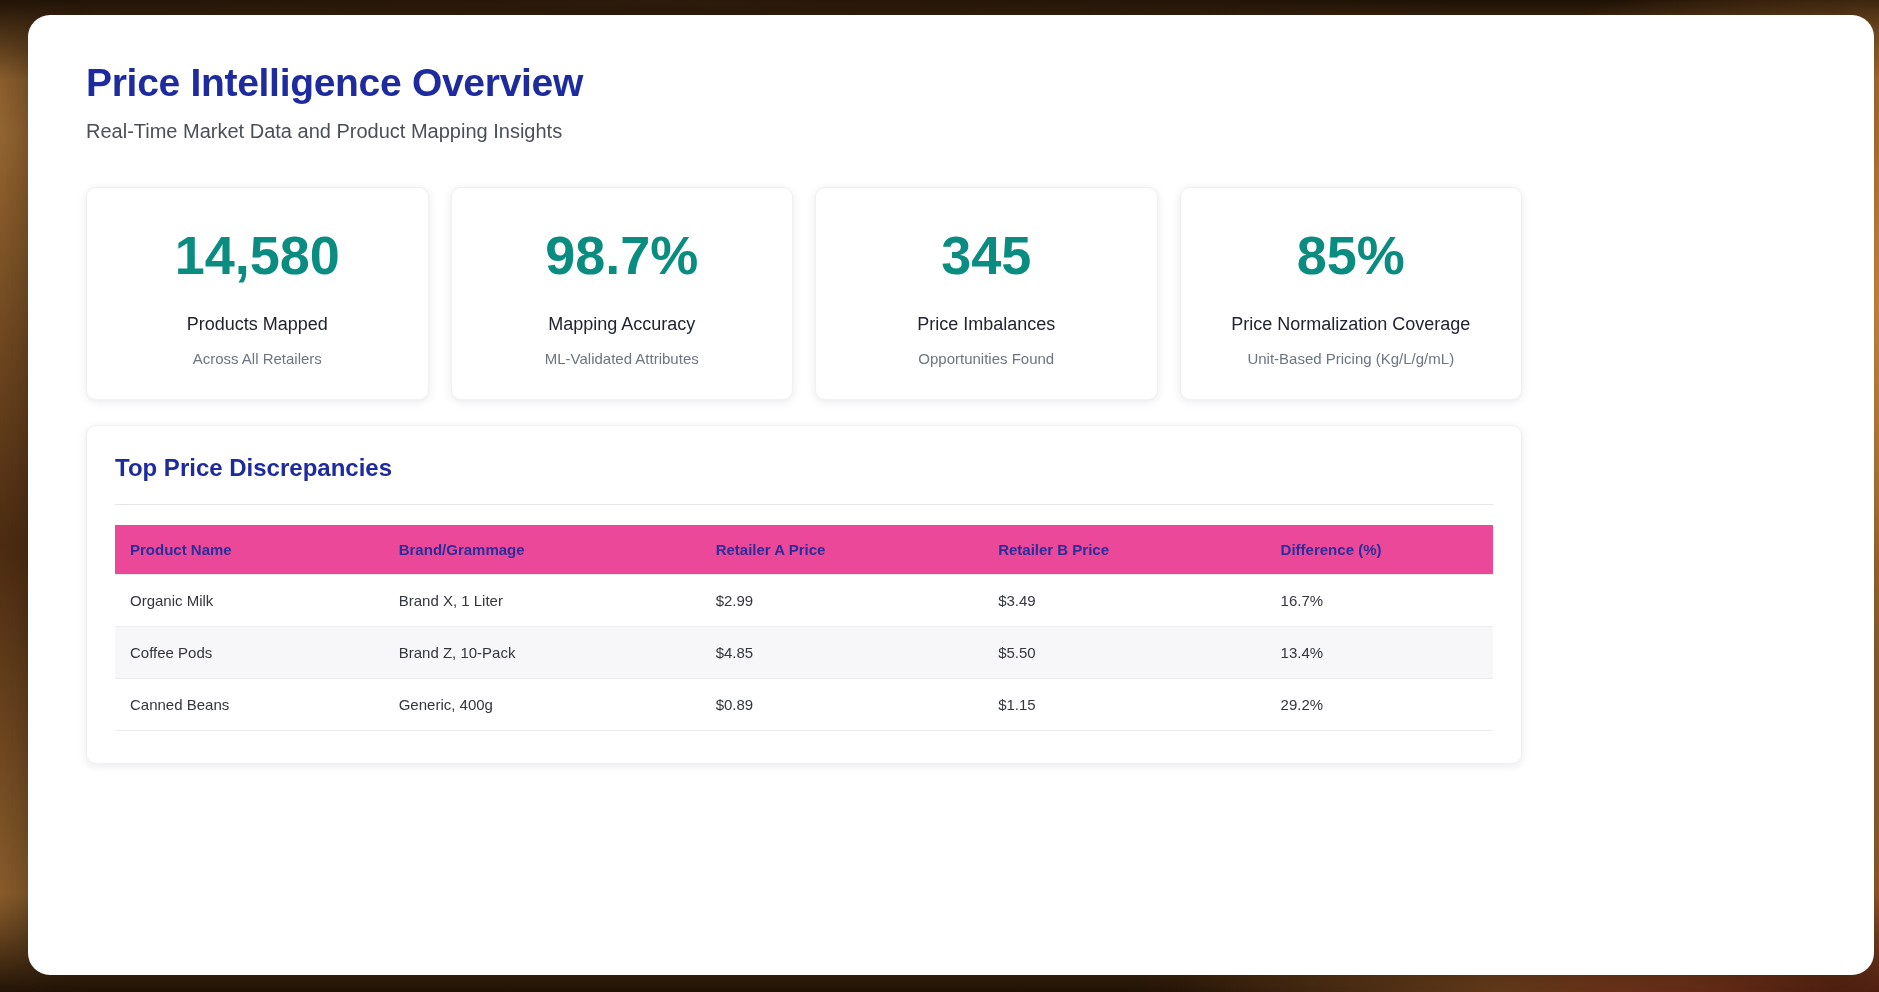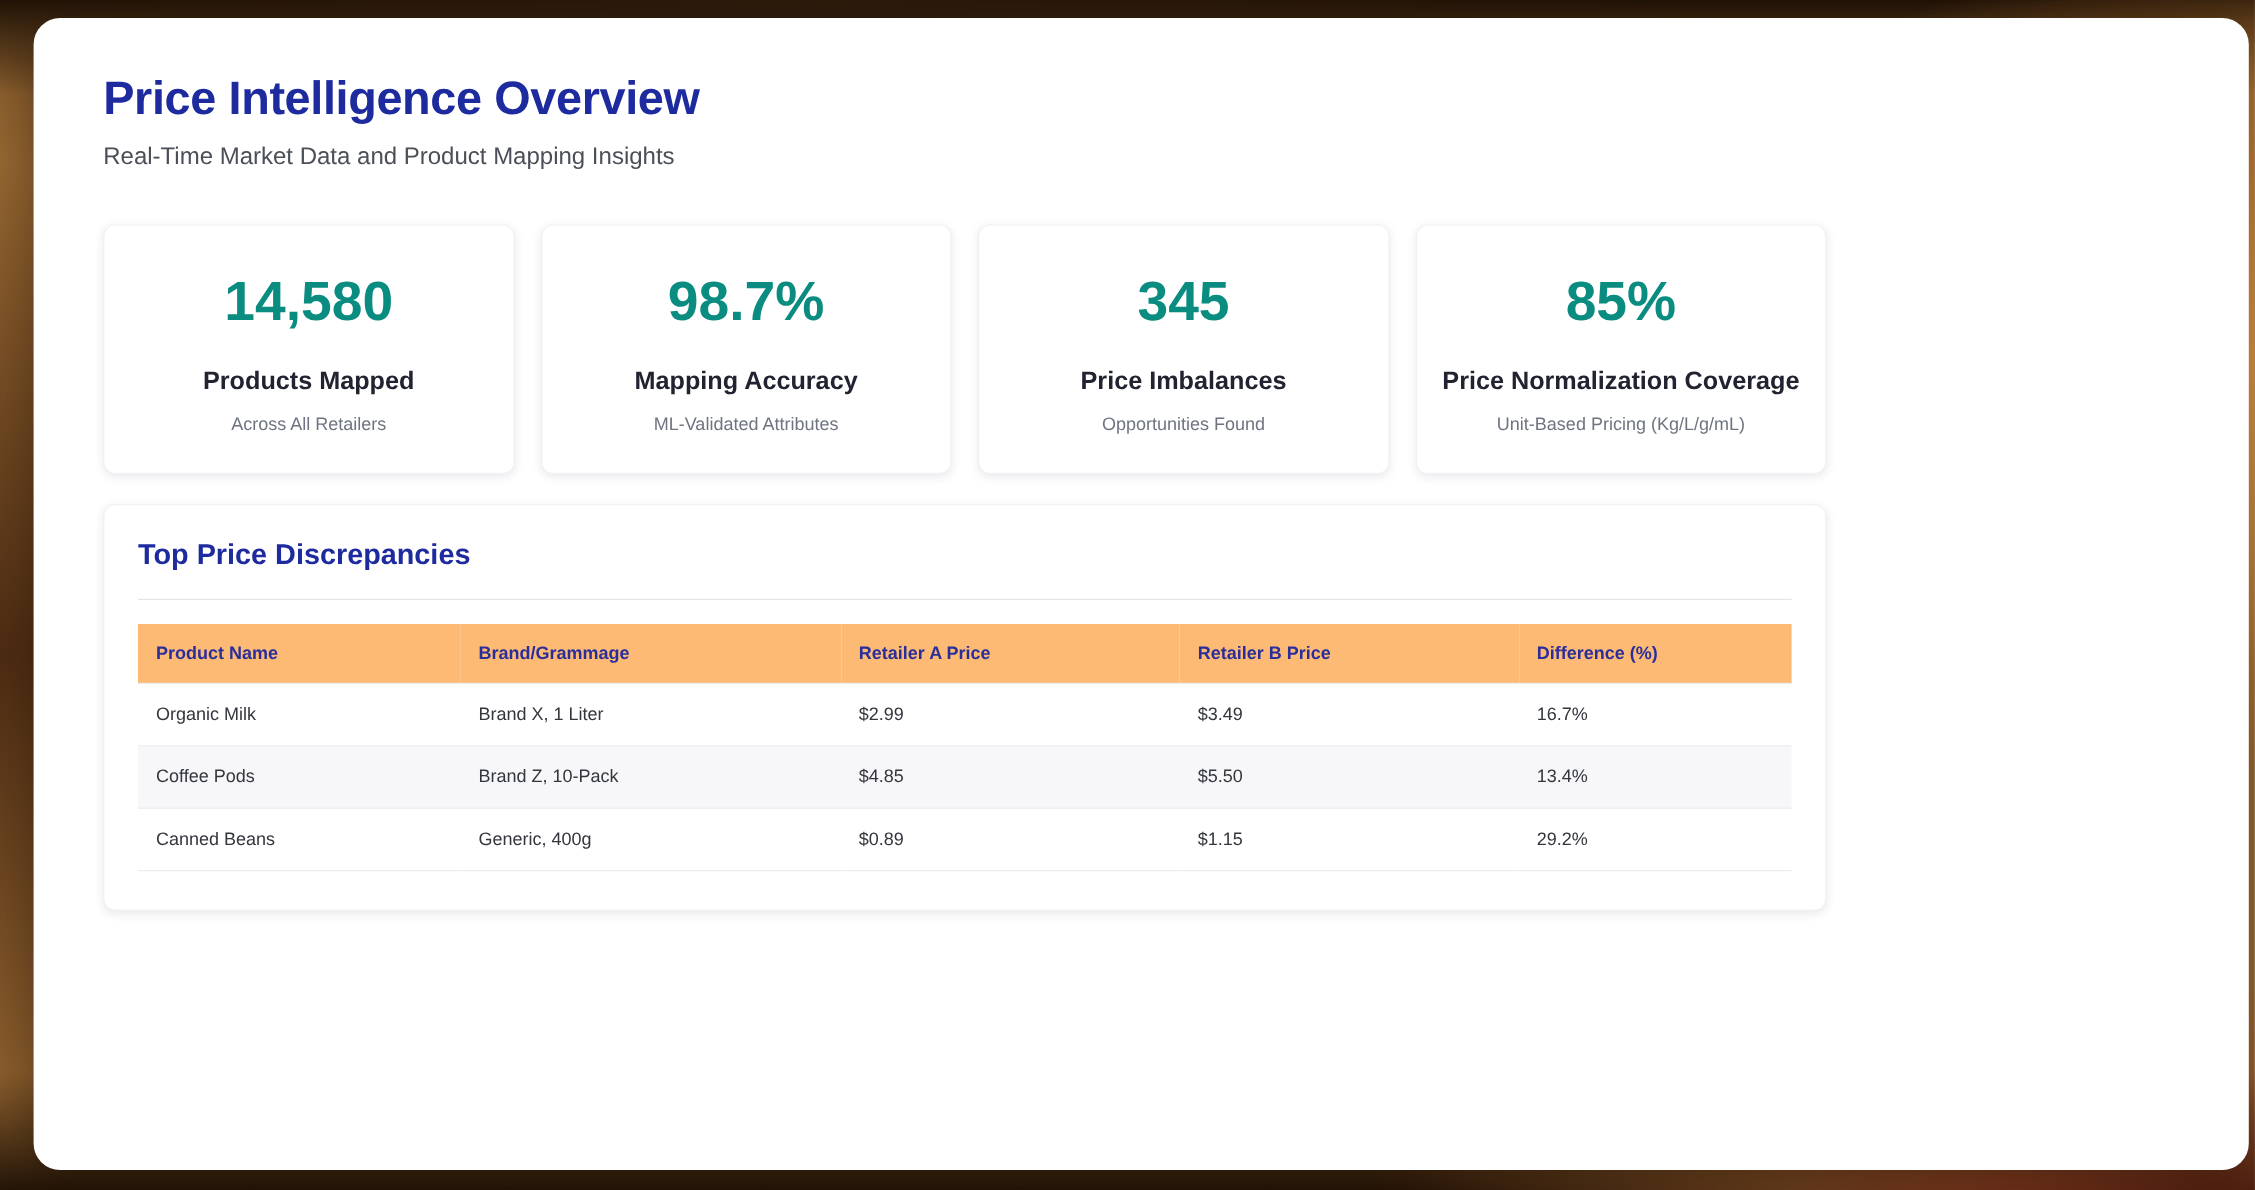--- a/index.html
+++ b/index.html
@@ -32,38 +32,38 @@
 
   .content { width:1436px; }
 
   .stats-row { display:flex; gap:22px; margin-top:44px; }
   .stat-card {
     flex:1; background:#ffffff; border-radius:10px;
     border:1px solid #f1f1f4;
     box-shadow:0 2px 8px rgba(40,40,80,0.10);
     text-align:center; padding:36px 10px 32px;
   }
-  .stat-value { font-size:46px; font-weight:bold; color:#0a8c80; }
-  .stat-label { margin-top:28px; font-size:21px; font-weight:bold; color:#212430; }
+  .stat-value { font-size:54px; font-weight:bold; color:#0a8c80; }
+  .stat-label { margin-top:28px; font-size:18px; font-weight:normal; color:#212430; }
   .stat-sub { margin-top:15px; font-size:15px; color:#6e7480; }
 
   .table-card {
     margin-top:25px; width:1436px; background:#ffffff; border-radius:10px;
     border:1px solid #f1f1f4;
     box-shadow:0 2px 8px rgba(40,40,80,0.10);
     padding:28px 28px 32px;
   }
   .table-title {
     font-size:24px; font-weight:bold; color:#1e2b9e;
     padding-bottom:22px; border-bottom:1px solid #e4e4ea;
   }
   table { width:100%; border-collapse:collapse; margin-top:20px; font-size:15px; table-layout:fixed; }
   col.c0 { width:19.5%; } col.c1 { width:23%; } col.c2 { width:20.5%; } col.c3 { width:20.5%; } col.c4 { width:16.5%; }
   thead th {
-    background:#fdba74; color:#2a2e9b; font-weight:bold; text-align:left;
+    background:#ec4899; color:#2a2e9b; font-weight:bold; text-align:left;
     padding:16px 15px;
   }
   tbody td { padding:17px 15px; color:#33363d; border-top:1px solid #ececf1; }
   tbody tr:nth-child(even) { background:#f7f7fa; }
   tbody tr:last-child { border-bottom:1px solid #ececf1; }
 </style>
 </head>
 <body>
 
 <div class="bg"></div>

